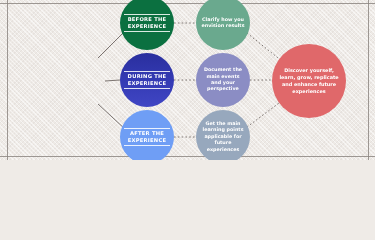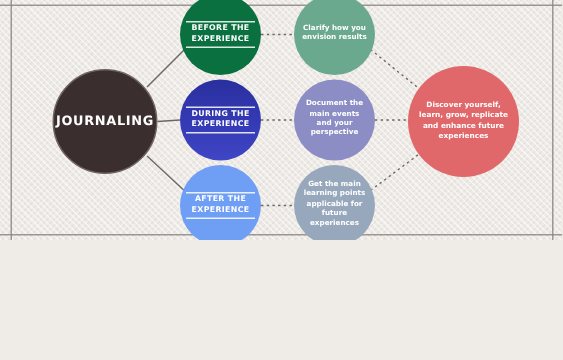--- a/index.html
+++ b/index.html
@@ -136,23 +136,20 @@
 
     <line x1="174" y1="23" x2="196" y2="23" stroke="#6e6663" stroke-width="0.9" stroke-dasharray="1.6 2.2"></line>
     <line x1="174" y1="80" x2="196" y2="80" stroke="#6e6663" stroke-width="0.9" stroke-dasharray="1.6 2.2"></line>
     <line x1="174" y1="137" x2="196" y2="137" stroke="#6e6663" stroke-width="0.9" stroke-dasharray="1.6 2.2"></line>
 
     <line x1="247" y1="33" x2="283" y2="62" stroke="#6e6663" stroke-width="0.9" stroke-dasharray="1.6 2.2"></line>
     <line x1="250" y1="80" x2="276" y2="80" stroke="#6e6663" stroke-width="0.9" stroke-dasharray="1.6 2.2"></line>
     <line x1="247" y1="127" x2="283" y2="100" stroke="#6e6663" stroke-width="0.9" stroke-dasharray="1.6 2.2"></line>
   </svg>
 
-  <div class="node" id="hub">
-    <span class="hub-label">JOURNALING</span>
-  </div>
 
   <div class="node stage" id="stage-before">
     <div class="band">
       <div>BEFORE THE</div>
       <div>EXPERIENCE</div>
     </div>
   </div>
 
   <div class="node stage" id="stage-during">
     <div class="band">

